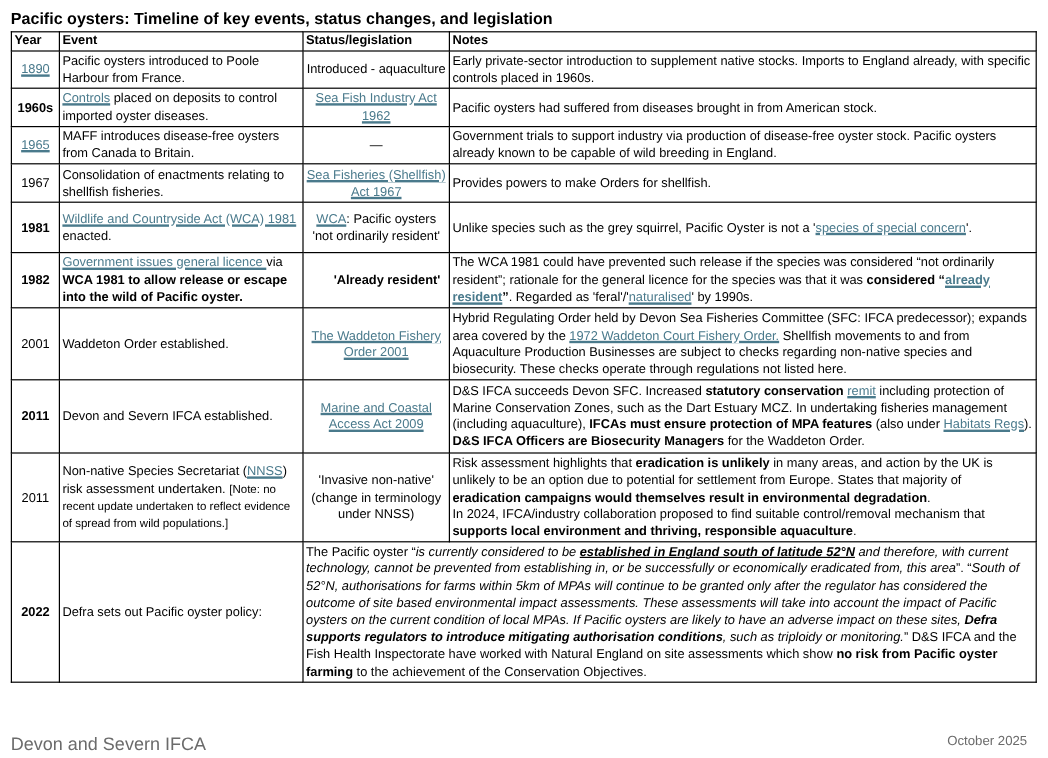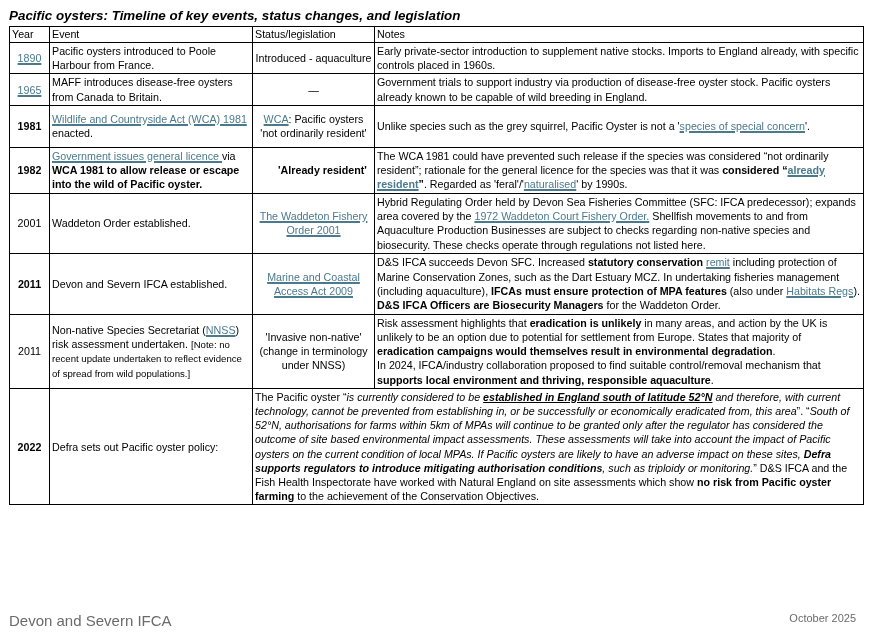--- a/index.html
+++ b/index.html
@@ -2,31 +2,31 @@
 <html><head>
 <meta charset="utf-8">
 <style>
   html, body { margin: 0; padding: 0; background: #ffffff; }
   body {
     width: 873px; height: 632px; position: relative; overflow: hidden;
     font-family: "Liberation Sans", sans-serif; color: #000;
   }
   .title {
     position: absolute; left: 9px; top: 8px;
-    font-size: 13.4px; font-weight: bold; letter-spacing: 0; font-style: italic;
+    font-size: 13.4px; font-weight: bold; letter-spacing: 0;
   }
   table.timeline {
     position: absolute; left: 9px; top: 26px;
     width: 854px; border-collapse: collapse; table-layout: fixed;
     font-size: 10.7px; line-height: 14.2px;
   }
   table.timeline td, table.timeline th {
     border: 1.3px solid #000; padding: 1px 2px 1px 2px; vertical-align: middle;
   }
-  table.timeline th { font-weight: normal; text-align: left; padding-top: 0px; padding-bottom: 0px; margin-top: 39px; }
+  table.timeline th { font-weight: bold; text-align: left; padding-top: 0px; padding-bottom: 0px; margin-top: 39px; }
   th.c-year { text-align: center; }
   col.col-year { width: 40px; }
   col.col-event { width: 203px; }
   col.col-status { width: 122px; }
   col.col-notes { width: 489px; }
   td.year { text-align: center; }
   td.year.b { font-weight: bold; }
   td.status { text-align: center; }
   td.status.b { font-weight: bold; padding-left: 20px; }
   a, .lnk { color: #4a7a8c; text-decoration: underline; text-decoration-color: #4a7a8c; text-decoration-thickness: 1.5px; text-underline-offset: 1px; cursor: pointer; }
@@ -70,28 +70,40 @@
   </tr>
 
   <tr class="r-1890">
     <td class="year"><a>1890</a></td>
     <td>Pacific oysters introduced to Poole Harbour from France.</td>
     <td class="status">Introduced - aquaculture</td>
     <td>Early private-sector introduction to supplement native stocks. Imports to England already, with specific controls placed in 1960s.</td>
   </tr>
 
 
+  <tr class="r-1960s">
+    <td class="year b">1960s</td>
+    <td><a>Controls</a><span> placed on deposits to control imported oyster diseases.</span></td>
+    <td class="status"><a>Sea Fish Industry Act 1962</a></td>
+    <td>Pacific oysters had suffered from diseases brought in from American stock.</td>
+  </tr>
 
   <tr class="r-1965">
     <td class="year"><a>1965</a></td>
     <td>MAFF introduces disease-free oysters from Canada to Britain.</td>
     <td class="status">—</td>
     <td>Government trials to support industry via production of disease-free oyster stock.  Pacific oysters already known to be capable of wild breeding in England.</td>
   </tr>
 
+  <tr class="r-1967">
+    <td class="year">1967</td>
+    <td>Consolidation of enactments relating to shellfish fisheries.</td>
+    <td class="status"><a>Sea Fisheries (Shellfish) Act 1967</a></td>
+    <td>Provides powers to make Orders for shellfish.</td>
+  </tr>
 
   <tr class="r-1981">
     <td class="year b">1981</td>
     <td><a>Wildlife and Countryside Act (WCA) 1981</a><span> enacted.</span></td>
     <td class="status"><a>WCA</a><span>: Pacific oysters 'not ordinarily resident'</span></td>
     <td><span>Unlike species such as the grey squirrel, Pacific Oyster is not a '</span><a>species of special concern</a><span>'.</span></td>
   </tr>
 
   <tr class="r-1982">
     <td class="year b">1982</td>

